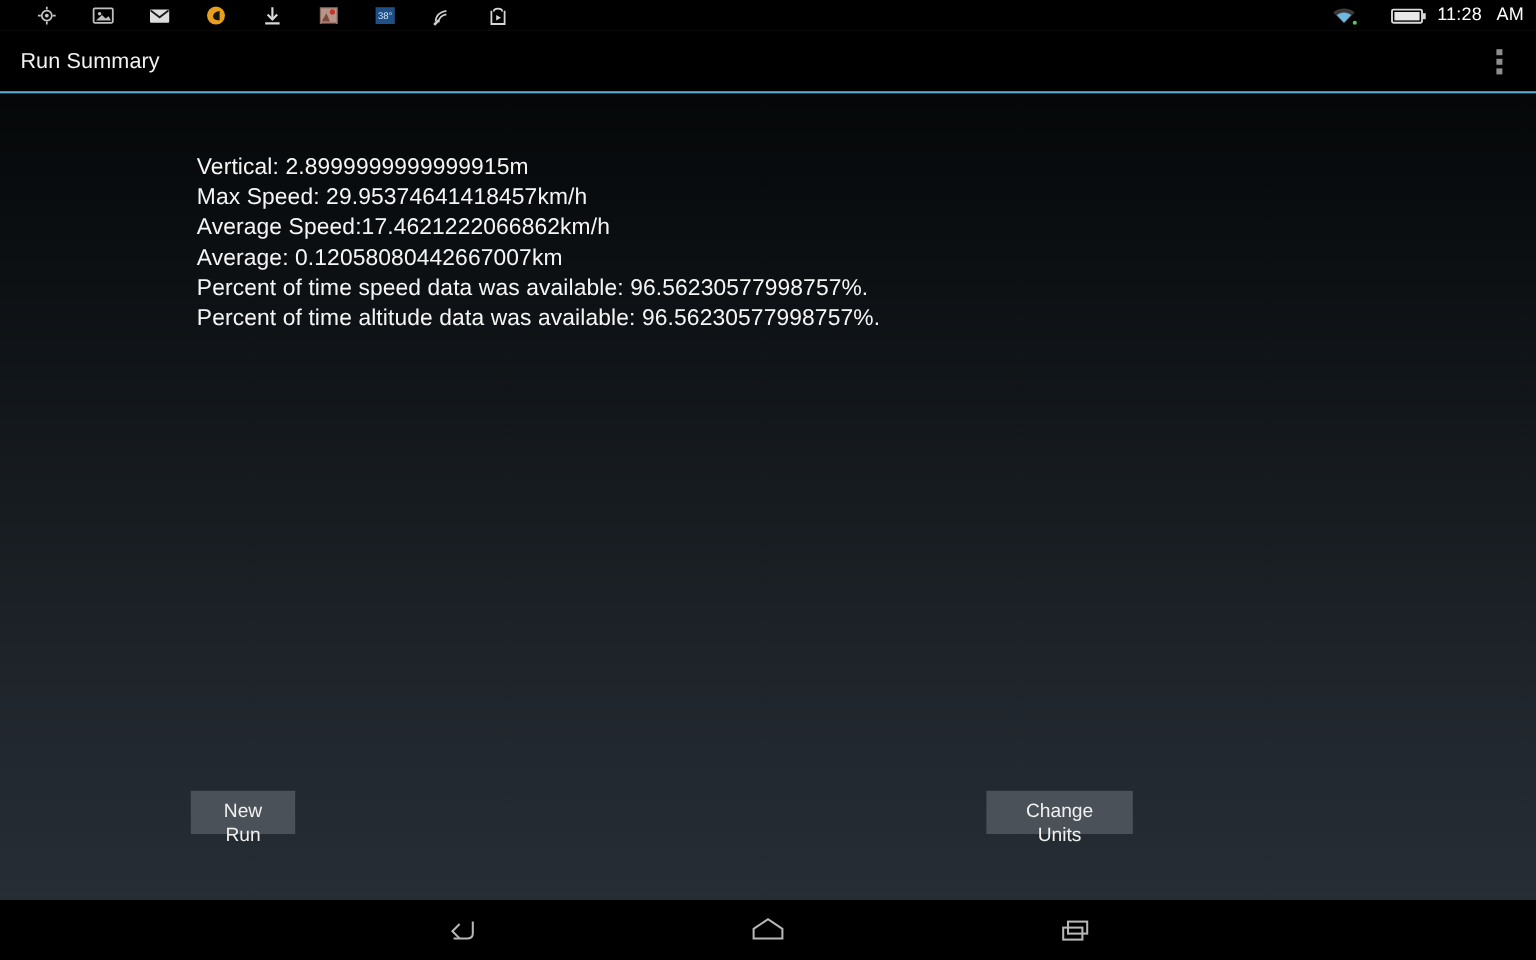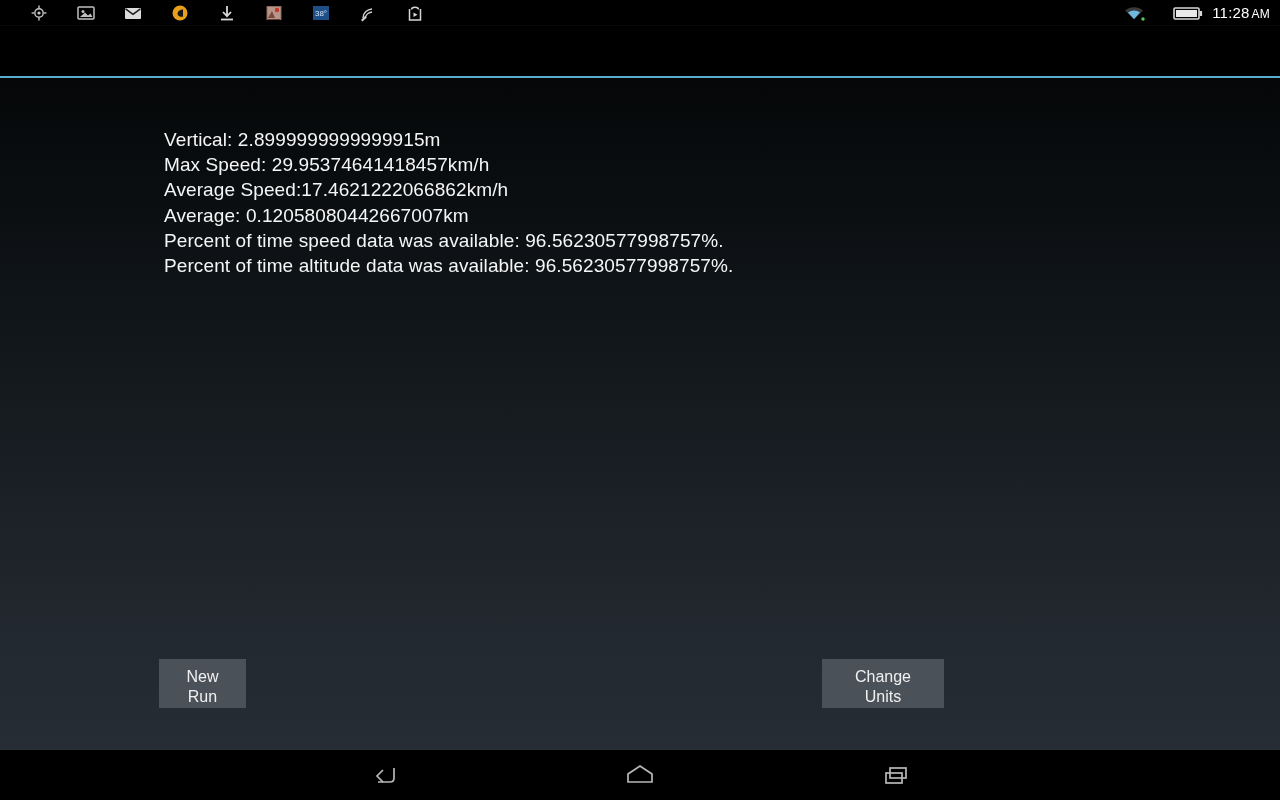--- a/index.html
+++ b/index.html
@@ -22,21 +22,21 @@
   .status-left { display: flex; align-items: center; padding-left: 8px; gap: 5px; }
   .status-right {
     margin-left: auto; display: flex; align-items: center;
     gap: 8px; padding-right: 10px;
   }
   .sicon { width: 22px; height: 20px; display: block; margin-left: 20px; }
   .clock {
     color: #ffffff; font-size: 15px; letter-spacing: .2px;
     font-family: "Liberation Sans", sans-serif;
   }
-  .clock .ampm { font-size: 12px; margin-left: 2px; text-align: right; }
+  .clock .ampm { font-size: 15px; margin-left: 12px; text-align: right; }
 
   
   .actionbar {
     position: absolute; top: 26px; left: 0;
     width: 1280px; height: 50px;
     background: #000;
     display: flex; align-items: center;
   }
   .actionbar .title {
     color: #f2f2f2; font-size: 18px; padding-left: 17px; font-weight: 400;
@@ -70,21 +70,21 @@
     white-space: pre; letter-spacing: .1px;
   }
 
   .btn {
     position: absolute;
     background: #4b5158;
     color: #f0f0f0;
     font-size: 16px;
     border: none;
     padding: 8px 14px;
-    height: 49px;
+    height: 36px;
     line-height: 20px;
     font-family: "Liberation Sans", sans-serif;
     cursor: pointer;
     text-align: center;
   }
   #btn-new-run     { left: 159px; top: 581px; width: 87px; }
   #btn-change-units{ left: 822px; top: 581px; width: 122px; }
 
   
   .navbar {
@@ -201,20 +201,28 @@
         <svg width="32" height="20" viewBox="0 0 32 20">
           <rect x="2" y="5" width="25" height="11" rx="1.2" fill="none" stroke="#d8d8d8" stroke-width="1.6"></rect>
           <rect x="27.5" y="8" width="2.6" height="5" fill="#d8d8d8"></rect>
           <rect x="4" y="7" width="21" height="7" fill="#e9e9e9"></rect>
         </svg>
       </span>
       <span class="clock"><span>11:28</span><span class="ampm">AM</span></span>
     </div>
   </div>
 
+  <div class="actionbar">
+    <div class="title">Run Summary</div>
+    <div class="overflow-btn">
+      <i></i>
+      <i></i>
+      <i></i>
+    </div>
+  </div>
   <div class="ab-divider"></div>
 
   <div class="content">
     <div class="stats">
       <div class="line">Vertical: 2.8999999999999915m</div>
       <div class="line">Max Speed: 29.95374641418457km/h</div>
       <div class="line">Average Speed:17.4621222066862km/h</div>
       <div class="line">Average: 0.12058080442667007km</div>
       <div class="line">Percent of time speed data was available: 96.56230577998757%.</div>
       <div class="line">Percent of time altitude data was available: 96.56230577998757%.</div>

